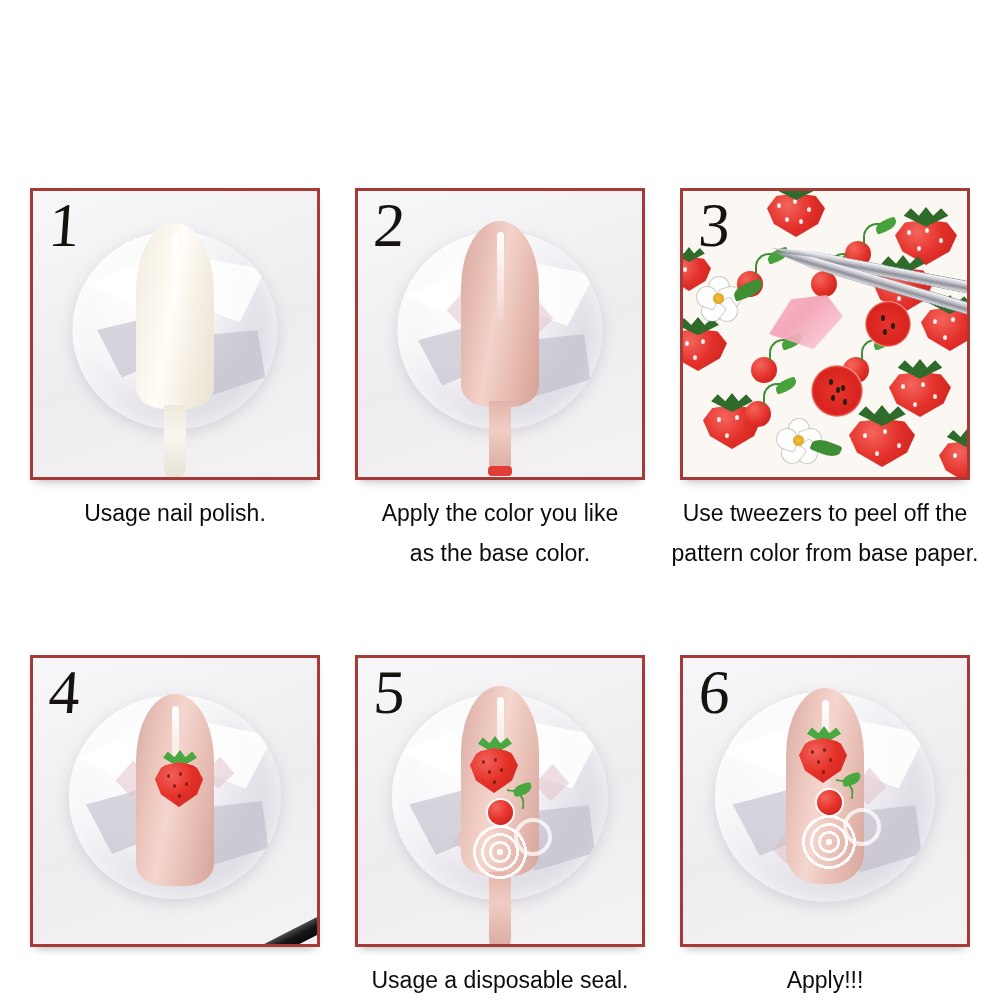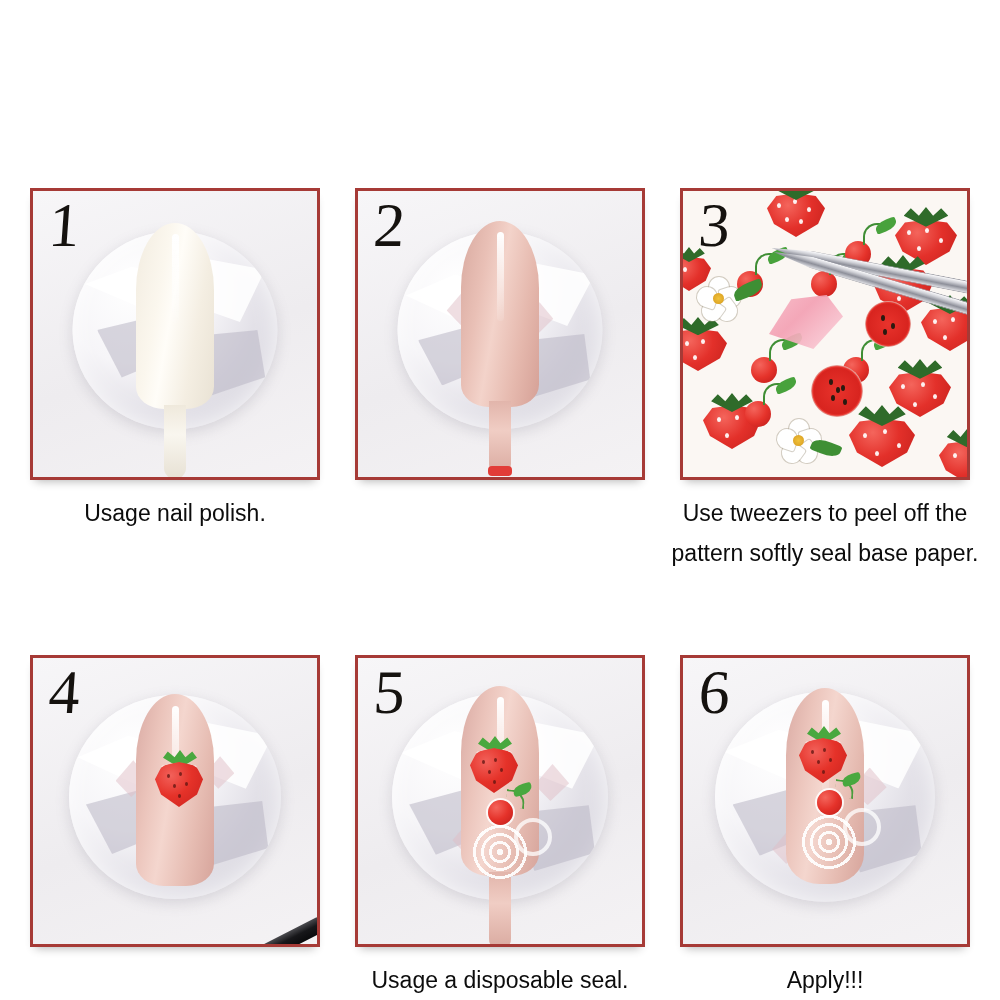--- a/index.html
+++ b/index.html
@@ -445,20 +445,24 @@
               <div class="nail-body nail-pink">
                   <div class="shine"></div>
                 </div>
               <div class="drip drip-pink" style="top:180px;">
                   <div class="drip-cap"></div>
                 </div>
             </div>
           </div>
           <div class="stepnum">2</div>
         </div>
+        <div class="caption">
+          <span class="line">Apply the color you like</span>
+          <span class="line">as the base color.</span>
+        </div>
       </div>
 
       <div class="step">
         <div class="frame">
           <div class="sheet">
 
             <div class="s-straw" style="left:84px;top:-10px;width:58px;height:56px;">
               <div class="body">
                   <span class="pip" style="left:10px;top:10px;"></span>
                   <span class="pip" style="left:26px;top:6px;"></span>
@@ -607,21 +611,21 @@
             <div class="peel"></div>
             <div class="tweezers">
               <div class="armA"></div>
               <div class="armB"></div>
             </div>
           </div>
           <div class="stepnum">3</div>
         </div>
         <div class="caption">
           <span class="line">Use tweezers to peel off the</span>
-          <span class="line">pattern softly seal base paper.</span>
+          <span class="line">pattern color from base paper.</span>
         </div>
       </div>
 
     </div>
 
     <div class="row row-2">
 
       <div class="step">
         <div class="frame">
           <div class="scene light">

